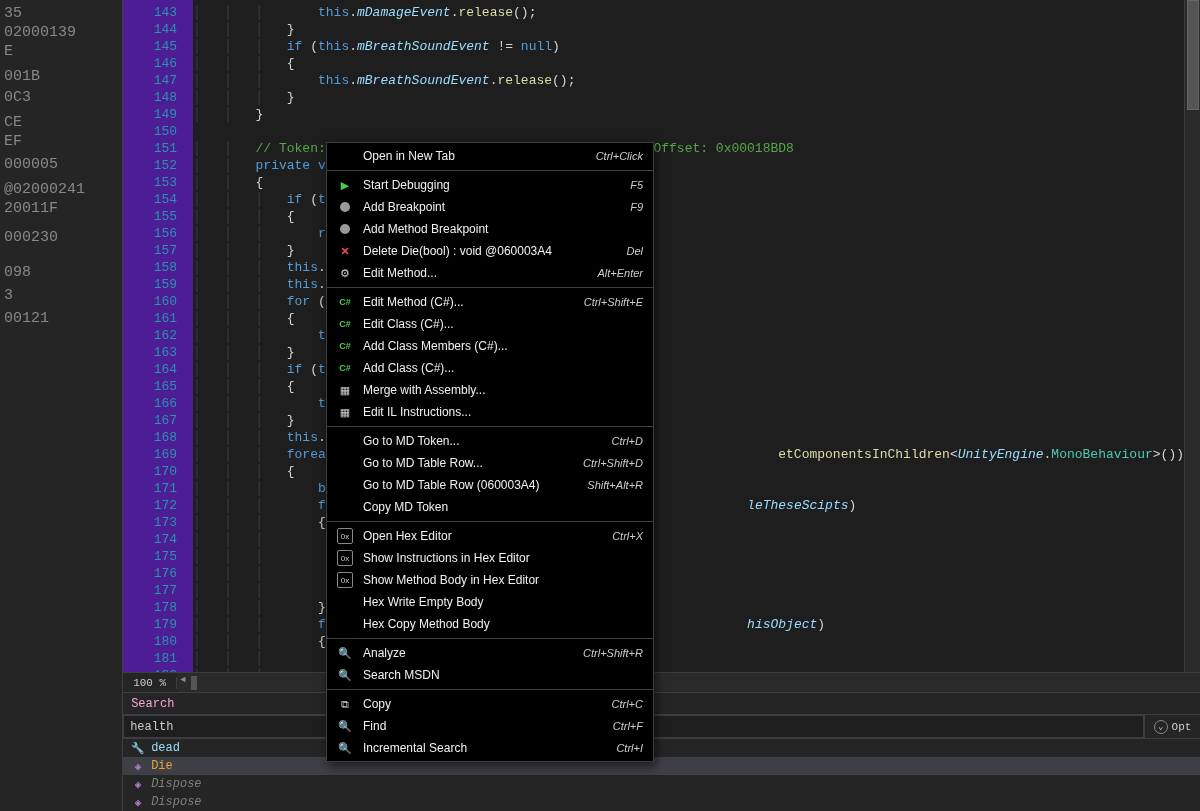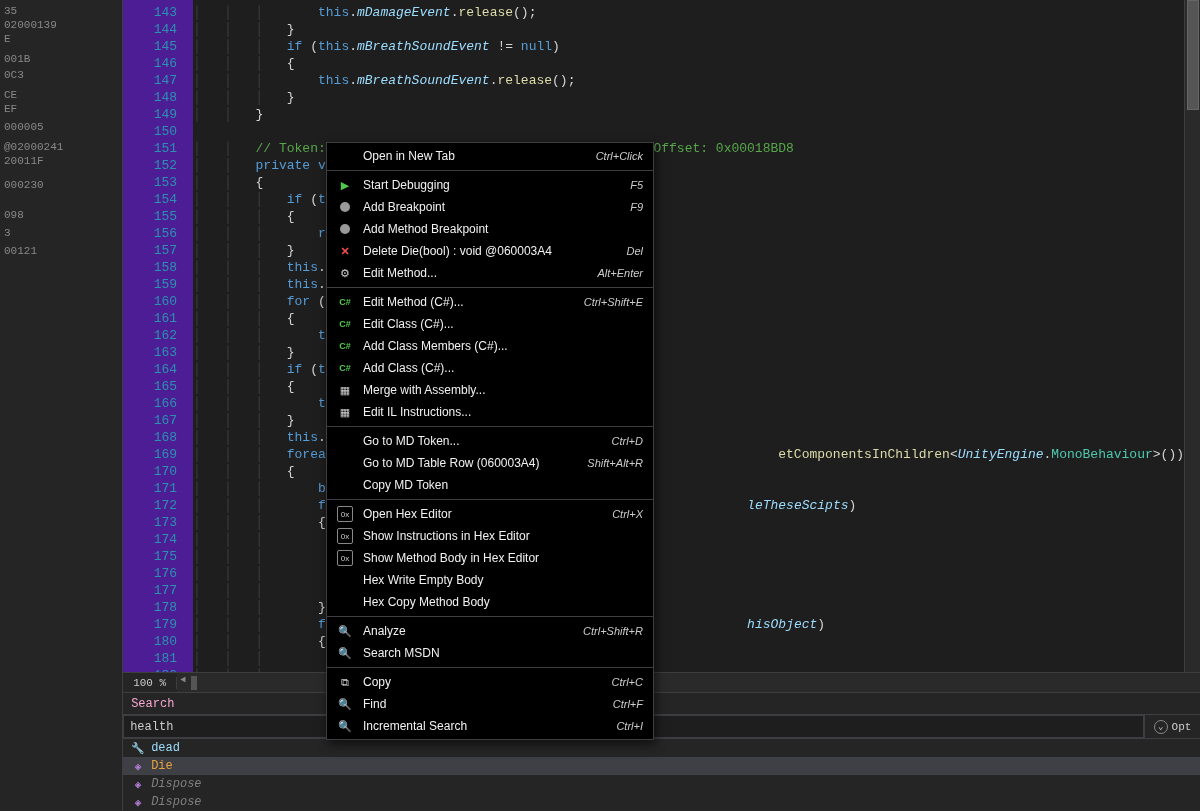--- a/index.html
+++ b/index.html
@@ -1,19 +1,19 @@
 <!DOCTYPE html>
 <html><head>
 <meta charset="utf-8">
 <style>
 * { margin: 0; padding: 0; box-sizing: border-box; }
 body { background: #1e1e1e; font-family: Consolas, 'Courier New', monospace; font-size: 13px; color: #d4d4d4; overflow: hidden; width: 1200px; height: 811px; position: relative; }
 .main { display: flex; height: 100%; }
 .left-panel { width: 128px; background: #252526; border-right: 1px solid #3e3e42; padding: 4px 0; overflow: hidden; }
-.left-panel .tree-item { font-size: 11px; color: #888; padding: 1px 4px; white-space: nowrap; }
+.left-panel .tree-item { font-size: 15px; color: #888; padding: 1px 4px; white-space: nowrap; }
 .center { flex: 1; display: flex; flex-direction: column; position: relative; }
 .editor { flex: 1; display: flex; overflow: hidden; position: relative; }
 .gutter { width: 70px; text-align: right; padding-right: 16px; color: #2b91af; font-size: 13px; line-height: 17px; padding-top: 4px; user-select: none; background: #4c1d95; }
 .code { flex: 1; font-size: 13px; line-height: 17px; padding-top: 4px; white-space: pre; position: relative; }
 .code-line { height: 17px; }
 .kw { color: #569cd6; }
 .type { color: #4ec9b0; }
 .cmt { color: #57a64a; }
 .mem { color: #dcdcaa; }
 .ident { color: #9cdcfe; font-style: italic; }
@@ -290,20 +290,27 @@
       <span class="menu-icon">
         <span class="ic"></span>
       </span>
       <span class="menu-label">Go to MD Token...</span>
       <span class="menu-shortcut">Ctrl+D</span>
     </div>
     <div class="menu-item">
       <span class="menu-icon">
         <span class="ic"></span>
       </span>
+      <span class="menu-label">Go to MD Table Row...</span>
+      <span class="menu-shortcut">Ctrl+Shift+D</span>
+    </div>
+    <div class="menu-item">
+      <span class="menu-icon">
+        <span class="ic"></span>
+      </span>
       <span class="menu-label">Go to MD Table Row (060003A4)</span>
       <span class="menu-shortcut">Shift+Alt+R</span>
     </div>
     <div class="menu-item">
       <span class="menu-icon">
         <span class="ic"></span>
       </span>
       <span class="menu-label">Copy MD Token</span>
       <span class="menu-shortcut"></span>
     </div>

